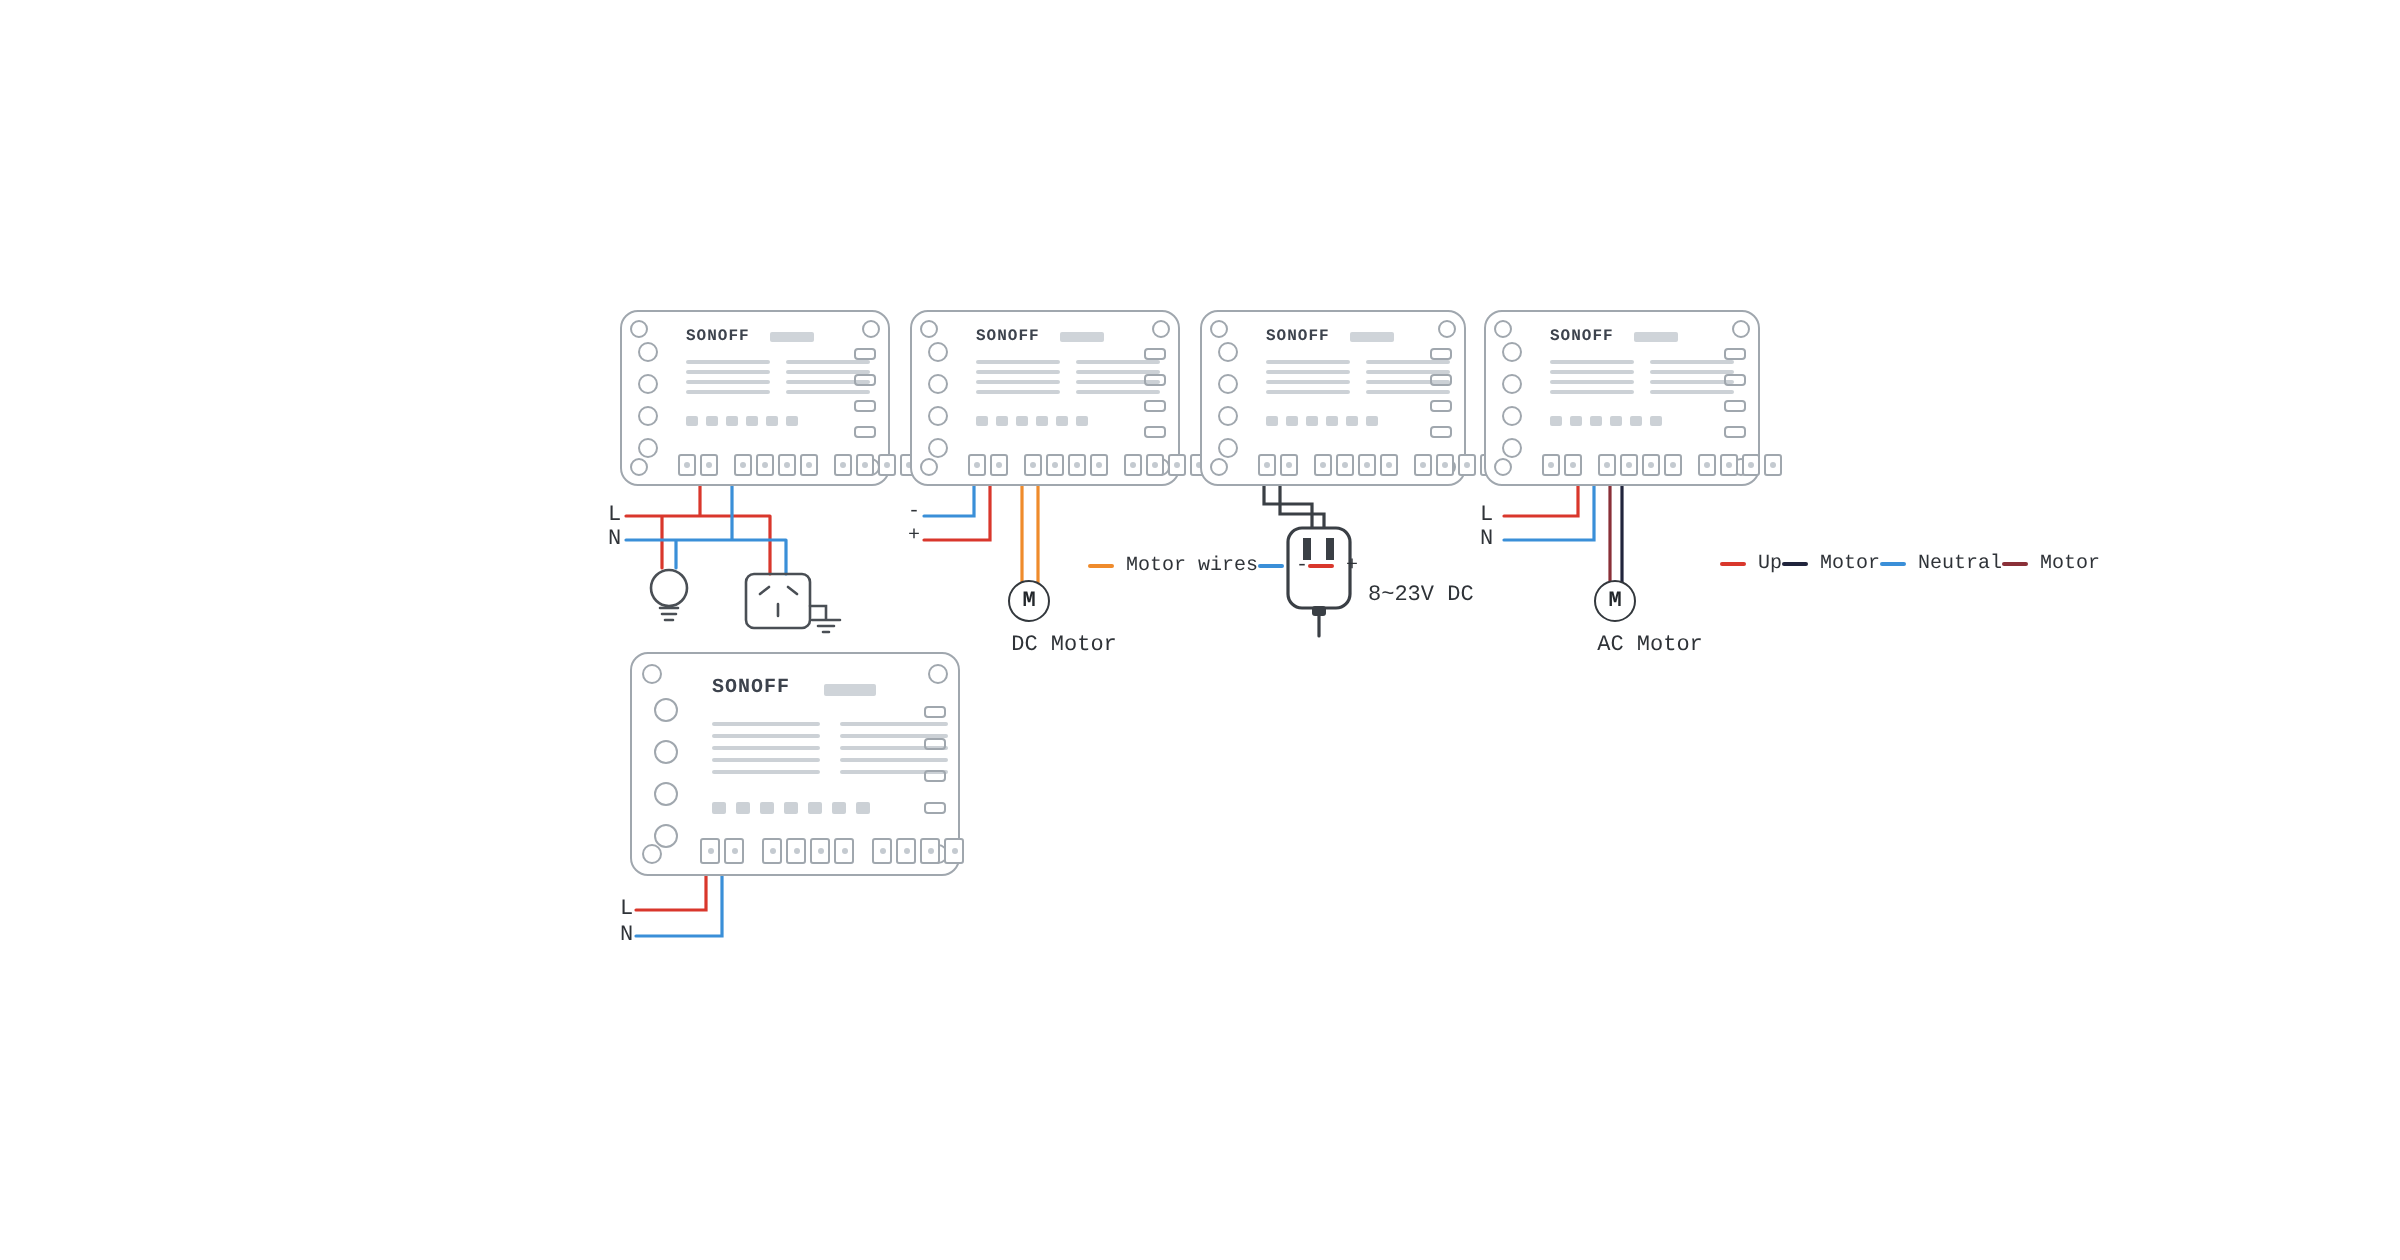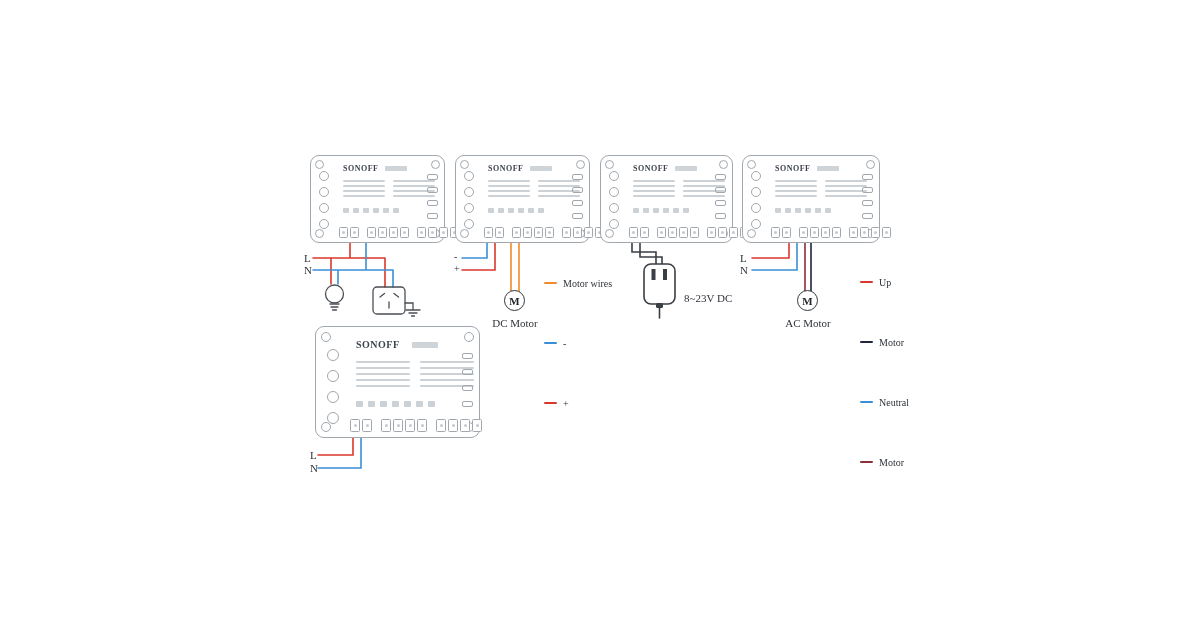--- a/index.html
+++ b/index.html
@@ -1,17 +1,17 @@
 <!DOCTYPE html>
 <html><head>
 <meta charset="utf-8">
 <style>
   html,body{margin:0;padding:0;background:#fff;}
   .stage{position:relative;width:1200px;height:630px;background:#fff;overflow:hidden;
-         font-family:Liberation Serif, serif;}
+         font-family:Liberation Mono, monospace;}
   
   svg.wires{position:absolute;left:0;top:0;}
   .wire{fill:none;stroke-width:1.6;stroke-linecap:round;}
   .wr{stroke:#d9372c;} .wb{stroke:#3a8fd8;} .wo{stroke:#ef8b2c;}
   .wm{stroke:#8a3038;} .wk{stroke:#20243c;} .wd{stroke:#3a3f45;}
   .fix{fill:none;stroke:#4a4f55;stroke-width:1.3;stroke-linecap:round;}
   
   .device{position:absolute;background:#fff;border:1.5px solid #a0a7ae;border-radius:9px;box-sizing:border-box;}
   .screw{position:absolute;width:7px;height:7px;border:1px solid #a0a7ae;border-radius:50%;}
   .lg .screw{width:8px;height:8px;}
@@ -34,26 +34,26 @@
   .rcol i{width:9px;height:4px;border:1px solid #a0a7ae;border-radius:2px;display:block;}
   .lg .rcol{top:26px;gap:10px;}
   .terms{position:absolute;left:28px;bottom:4px;display:flex;gap:8px;}
   .lg .terms{left:34px;bottom:5px;gap:9px;}
   .tg{display:flex;gap:2px;}
   .tg i{width:7px;height:9px;border:1px solid #a0a7ae;border-radius:1.5px;background:#fff;position:relative;display:block;}
   .tg i::after{content:"";position:absolute;left:50%;top:50%;width:3px;height:3px;margin:-1.5px 0 0 -1.5px;border-radius:50%;background:#c4cad0;}
   .lg .tg i{width:8px;height:11px;}
   
   .lbl{position:absolute;font-size:11px;line-height:12px;color:#2f3338;white-space:nowrap;}
-  .lbl.c{transform:translateX(-50%);}
+  .lbl.c{transform:translateX(-50%);margin-left:17px;}
   .lbl.sm{font-size:10px;}
   .motor{position:absolute;width:21px;height:21px;box-sizing:border-box;border:1.7px solid #33383d;
          border-radius:50%;background:#fff;display:flex;align-items:center;justify-content:center;
          font-weight:700;font-size:11px;color:#23272b;}
-  .legend{position:absolute;display:flex;flex-direction:column;gap:48px;}
+  .legend{position:absolute;display:flex;flex-direction:row;}
   .lrow{display:flex;align-items:center;height:12px;gap:6px;font-size:10px;color:#2f3338;white-space:nowrap;}
   .lrow .dash{width:13px;height:2.4px;border-radius:1px;flex:none;display:block;}
 </style>
 </head>
 <body>
 
 <div class="stage">
 
   <svg class="wires" width="1200" height="630" viewBox="0 0 1200 630">
 

